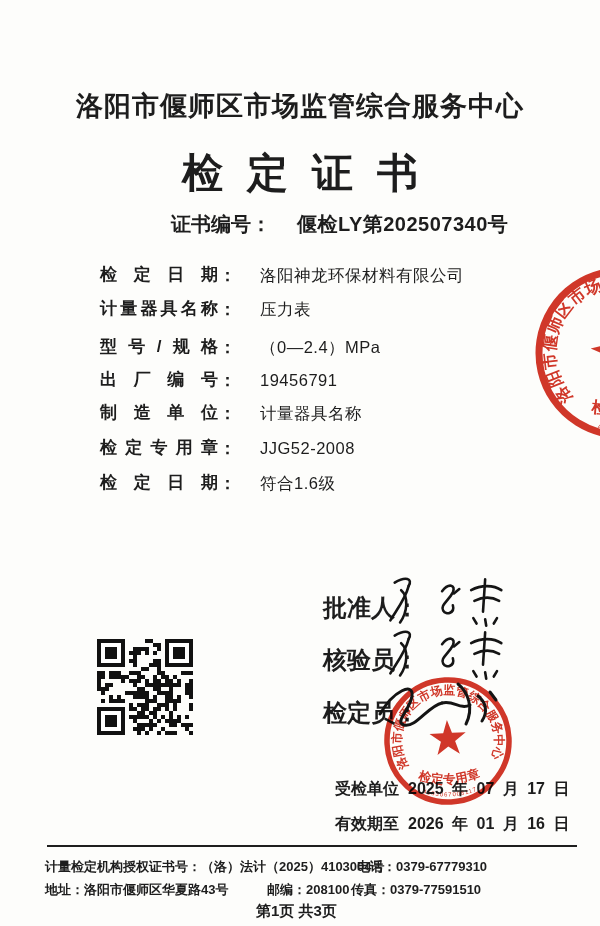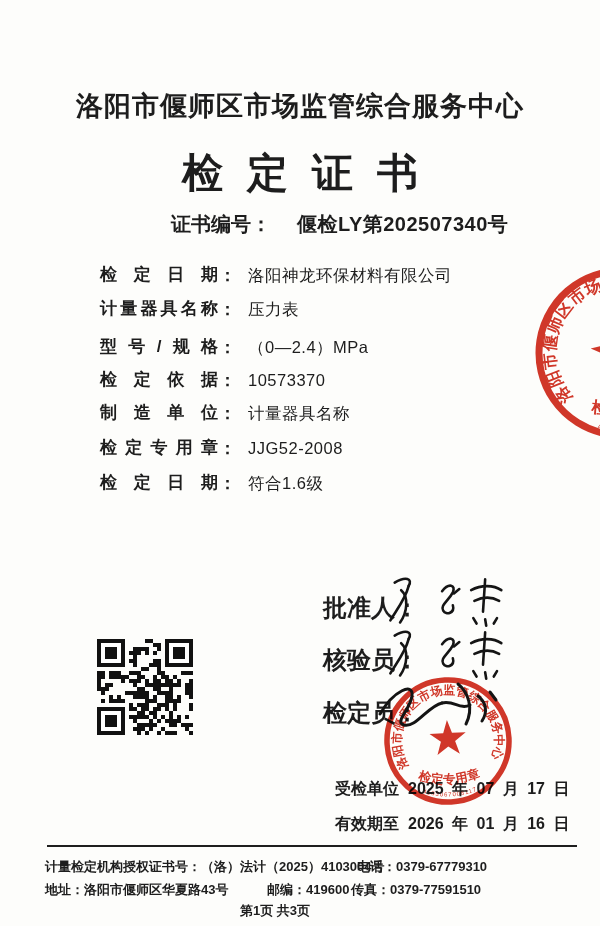--- a/index.html
+++ b/index.html
@@ -10,21 +10,21 @@
   }
   .abs{position:absolute;}
   .org{left:0;right:0;top:88px;text-align:center;font-size:27px;font-weight:700;letter-spacing:1px;}
   .doctitle{left:0;right:0;top:146px;text-align:center;font-size:41px;font-weight:700;}
   .doctitle span{letter-spacing:24px;margin-right:-24px;}
   .certno{left:171px;top:211px;font-size:20px;font-weight:700;}
   .certno .cv{margin-left:26px;letter-spacing:0.5px;}
   .frow{left:100px;right:0;height:24px;line-height:24px;}
   .flabel{display:inline-block;width:118px;text-align:justify;text-align-last:justify;font-size:17px;font-weight:700;vertical-align:top;}
   .fcolon{font-size:17px;font-weight:700;margin-left:1px;}
-  .fvalue{font-size:16.5px;margin-left:12px;letter-spacing:0.5px;}
+  .fvalue{font-size:16.5px;margin-left:24px;letter-spacing:0.5px;}
   .sigrow{left:323px;font-size:24px;font-weight:700;}
   .sigsvg{position:absolute;z-index:2;}
   .daterow{left:335px;font-size:16px;font-weight:700;z-index:1;}
   .daterow .dv{margin-left:9px;word-spacing:4px;}
   .sep{left:47px;top:845px;width:530px;height:2px;background:#1e1e1e;}
   .foot{font-size:13px;font-weight:600;white-space:nowrap;}
   .seal{position:absolute;mix-blend-mode:multiply;opacity:0.94;}
   .sealring{fill:none;}
   .sealtxt{font-weight:700;font-family:"Liberation Sans","DejaVu Sans",sans-serif;}
   #qrbox{left:97px;top:639px;width:96px;height:96px;}
@@ -66,21 +66,21 @@
   <div class="abs frow" style="top:263px">
     <span class="flabel">检定日期</span><span class="fcolon">：</span><span class="fvalue">洛阳神龙环保材料有限公司</span>
   </div>
   <div class="abs frow" style="top:297px">
     <span class="flabel">计量器具名称</span><span class="fcolon">：</span><span class="fvalue">压力表</span>
   </div>
   <div class="abs frow" style="top:335px">
     <span class="flabel">型号/规格</span><span class="fcolon">：</span><span class="fvalue">（0—2.4）MPa</span>
   </div>
   <div class="abs frow" style="top:368px">
-    <span class="flabel">检定依据</span><span class="fcolon">：</span><span class="fvalue">10573370</span>
+    <span class="flabel">出厂编号</span><span class="fcolon">：</span><span class="fvalue">19456791</span>
   </div>
   <div class="abs frow" style="top:401px">
     <span class="flabel">制造单位</span><span class="fcolon">：</span><span class="fvalue">计量器具名称</span>
   </div>
   <div class="abs frow" style="top:436px">
     <span class="flabel">检定专用章</span><span class="fcolon">：</span><span class="fvalue">JJG52-2008</span>
   </div>
   <div class="abs frow" style="top:471px">
     <span class="flabel">检定日期</span><span class="fcolon">：</span><span class="fvalue">符合1.6级</span>
   </div>
@@ -358,17 +358,17 @@
   </div>
   <div class="abs daterow" style="top:814px">
     <span>有效期至</span><span class="dv">2026 年 01 月 16 日</span>
   </div>
 
   <div class="abs sep"></div>
 
   <div class="abs foot" style="left:45px;top:858px">计量检定机构授权证书号：（洛）法计（2025）4103004号</div>
   <div class="abs foot" style="left:357px;top:858px">电话：0379-67779310</div>
   <div class="abs foot" style="left:45px;top:881px">地址：洛阳市偃师区华夏路43号</div>
-  <div class="abs foot" style="left:267px;top:881px">邮编：419600</div>
+  <div class="abs foot" style="left:267px;top:881px">邮编：208100</div>
   <div class="abs foot" style="left:351px;top:881px">传真：0379-77591510</div>
-  <div class="abs foot" style="left:240px;top:902px;font-size:13px">第1页 共3页</div>
+  <div class="abs foot" style="left:256px;top:902px;font-size:15px">第1页 共3页</div>
 
 </div>
 
 </body></html>

